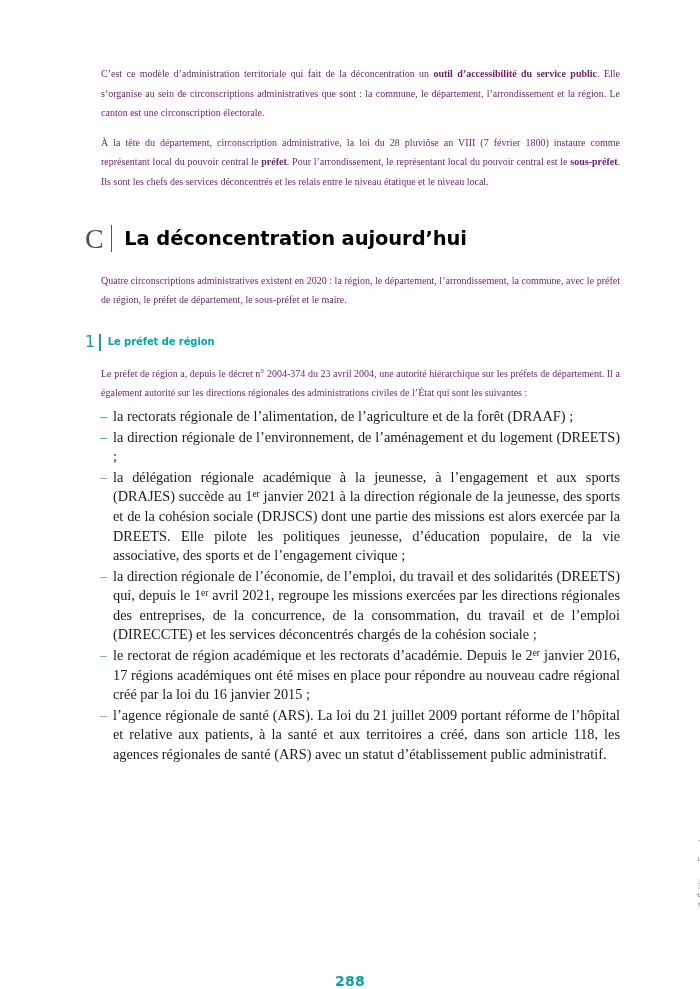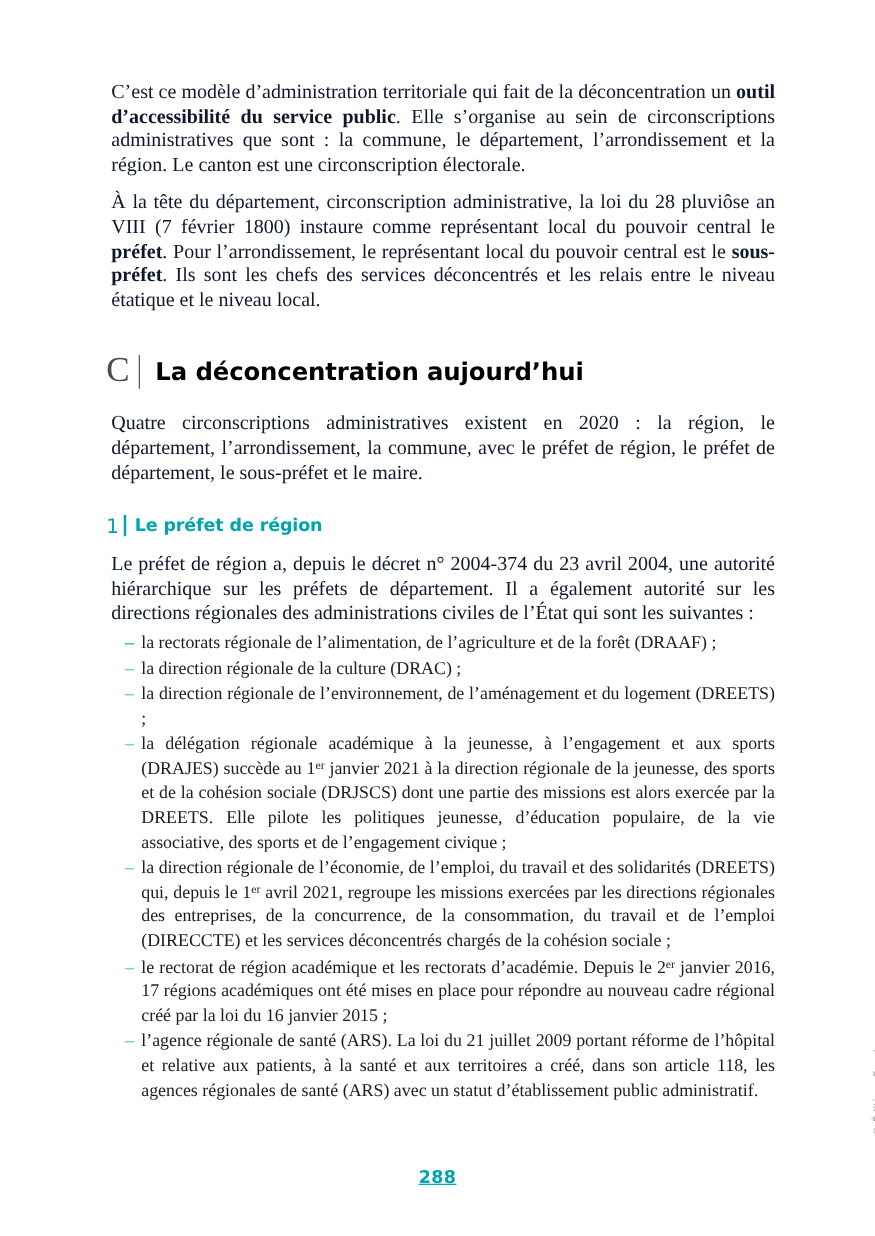--- a/index.html
+++ b/index.html
@@ -27,27 +27,27 @@
   }
 
   .content {
     position: absolute;
     left: 85px;
     top: 64px;
     width: 535px;
   }
 
   p.body-par {
-    margin: 0 0 0 4px;
-    font-size: 16px;
+    margin: 0 0 0 16px;
+    font-size: 10px;
     line-height: 19.6px;
     text-align: justify;
     text-justify: inter-word;
     hyphens: manual;
-    color: #0f172a;
+    color: #701a75;
   }
   p.body-par + p.body-par {
     margin-top: 10px;
   }
 
   b, strong { font-weight: bold; }
 
   
   .section-head {
     display: flex;
@@ -95,21 +95,21 @@
     padding-right: 4px;
   }
   .sub-head .rule {
     width: 1.6px;
     height: 17px;
     background: #00a5ad;
     margin-right: 7px;
   }
   .sub-head .title {
     font-family: "DejaVu Sans", "Liberation Sans", sans-serif;
-    font-size: 14px;
+    font-size: 10px;
     font-weight: bold;
     color: #00a5ad;
     line-height: 1;
     letter-spacing: -0.1px;
   }
 
   
   ul.dash-list {
     list-style: none;
     margin: 4px 0 0 0;
@@ -137,29 +137,28 @@
   sup {
     font-size: 0.66em;
     vertical-align: 0.42em;
     line-height: 0;
   }
 
   
   .page-number {
     position: absolute;
     left: 0;
-    top: 934px;
+    top: 973px;
     width: 700px;
     text-align: center;
     font-family: "DejaVu Sans", "Liberation Sans", sans-serif;
     font-size: 14px;
     font-weight: bold;
     color: #00a5ad;
     letter-spacing: 0.3px;
-    text-decoration: underline;
   }
 
   
   .credit {
     position: absolute;
     right: 4px;
     top: 828px;
     font-family: "DejaVu Sans", "Liberation Sans", sans-serif;
     font-size: 8.2px;
     color: #8c8c8c;
@@ -192,21 +191,21 @@
       <span class="num">1</span>
       <span class="rule"></span>
       <span class="title">Le préfet de région</span>
     </div>
 
     <p class="body-par">Le préfet de région a, depuis le décret n° 2004-374 du 23 avril 2004, une autorité hiérarchique sur les préfets de département. Il a également autorité sur les directions régionales des administrations civiles de l’État qui sont les suivantes :</p>
 
     <ul class="dash-list">
         <li><span class="dash">–</span></li>
         <li><span class="dash">–</span><span>la rectorats régionale de l’alimentation, de l’agriculture et de la forêt (DRAAF) ;</span></li>
-        <li><span class="dash">–</span><span>la direction régionale de la culture (DRAC) ;</span></li>
+        <li><span class="dash">–</span></li>
         <li><span class="dash">–</span><span>la direction régionale de l’environnement, de l’aménagement et du logement (DREETS) ;</span></li>
         <li><span class="dash">–</span><span>la délégation régionale académique à la jeunesse, à l’engagement et aux sports (DRAJES) succède au 1</span><sup>er</sup><span> janvier 2021 à la direction régionale de la jeunesse, des sports et de la cohésion sociale (DRJSCS) dont une partie des missions est alors exercée par la DREETS. Elle pilote les politiques jeunesse, d’éducation populaire, de la vie associative, des sports et de l’engagement civique ;</span></li>
         <li><span class="dash">–</span><span>la direction régionale de l’économie, de l’emploi, du travail et des solidarités (DREETS) qui, depuis le 1</span><sup>er</sup><span> avril 2021, regroupe les missions exercées par les directions régionales des entreprises, de la concurrence, de la consommation, du travail et de l’emploi (DIRECCTE) et les services déconcentrés chargés de la cohésion sociale ;</span></li>
         <li><span class="dash">–</span><span>le rectorat de région académique et les rectorats d’académie. Depuis le 2</span><sup>er</sup><span> janvier 2016, 17 régions académiques ont été mises en place pour répondre au nouveau cadre régional créé par la loi du 16 janvier 2015 ;</span></li>
         <li><span class="dash">–</span><span>l’agence régionale de santé (ARS). La loi du 21 juillet 2009 portant réforme de l’hôpital et relative aux patients, à la santé et aux territoires a créé, dans son article 118, les agences régionales de santé (ARS) avec un statut d’établissement public administratif.</span></li>
       </ul>
 
   </div>
 
   <div class="page-number">288</div>

